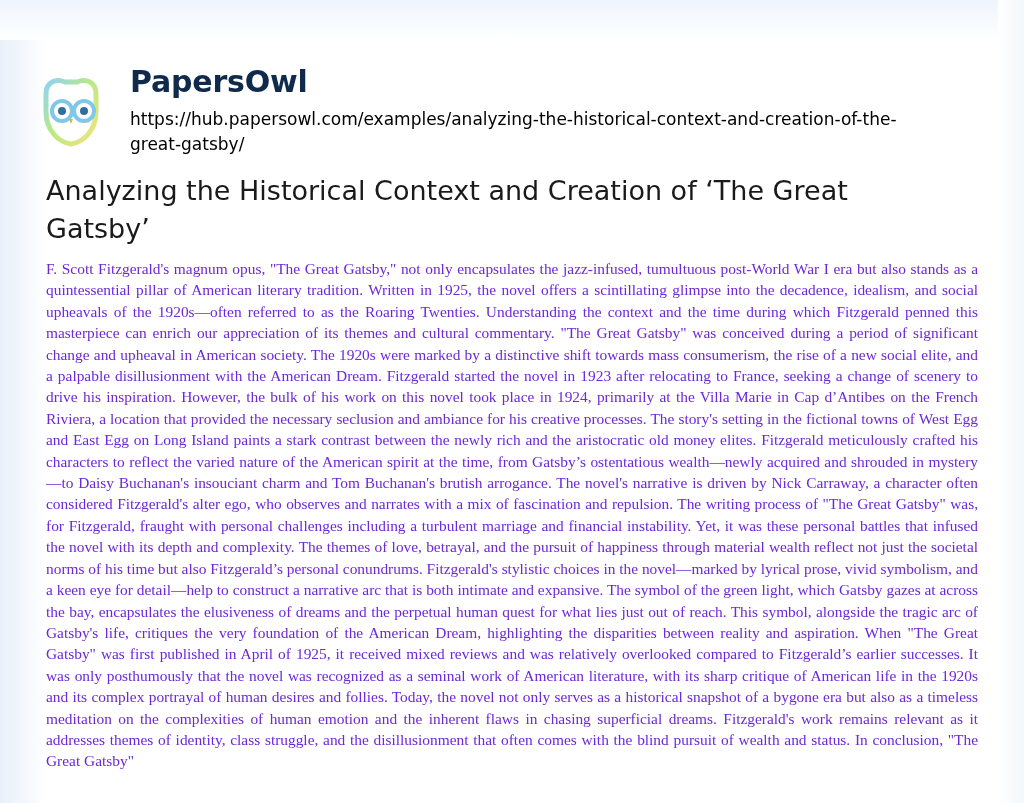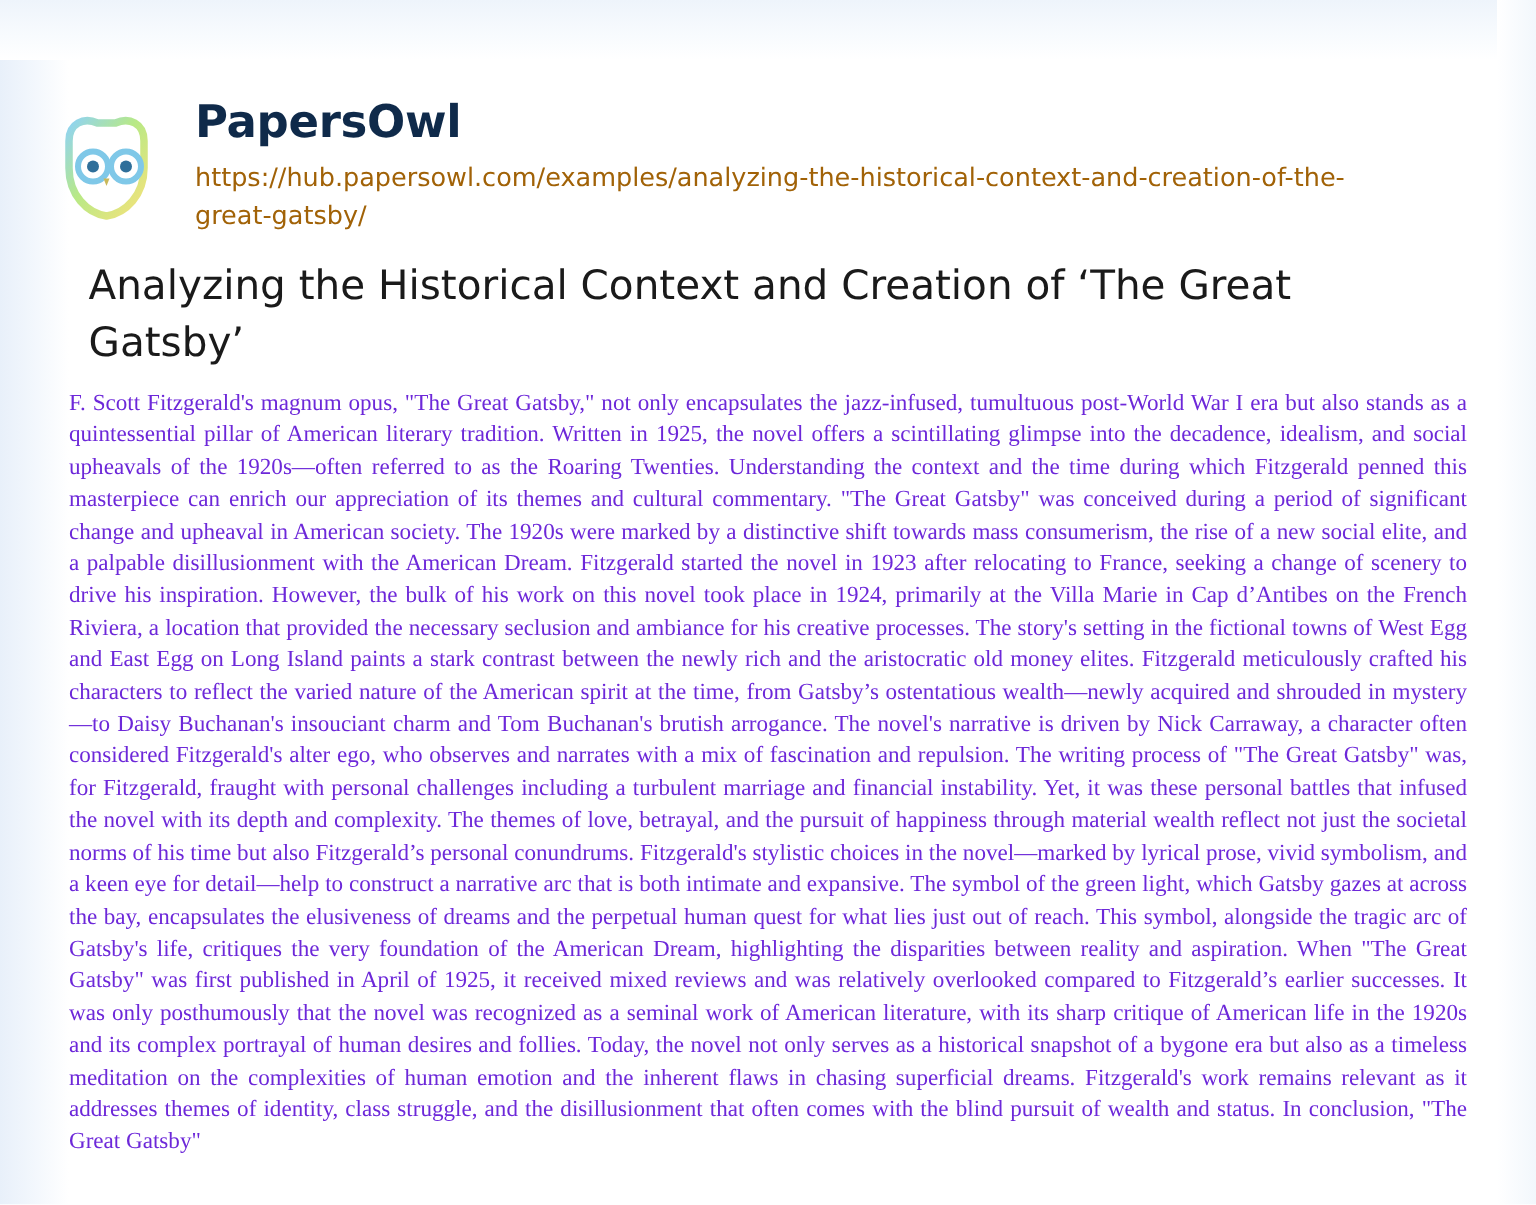--- a/index.html
+++ b/index.html
@@ -69,28 +69,28 @@
     font-weight: bold;
     color: #0f2a4a;
     letter-spacing: -0.2px;
     line-height: 1.1;
   }
   .brand-url {
     margin-top: 9px;
     font-family: "DejaVu Sans", sans-serif;
     font-size: 17px;
     line-height: 25px;
-    color: #a16207;
+    color: #000000;
     max-width: 790px;
     word-break: break-word;
   }
 
   .title {
     position: absolute;
-    left: 59px;
+    left: 46px;
     top: 172px;
     width: 900px;
     font-family: "DejaVu Sans", sans-serif;
     font-size: 27px;
     line-height: 38px;
     color: #1a1a1a;
     font-weight: normal;
     margin: 0;
   }
 

